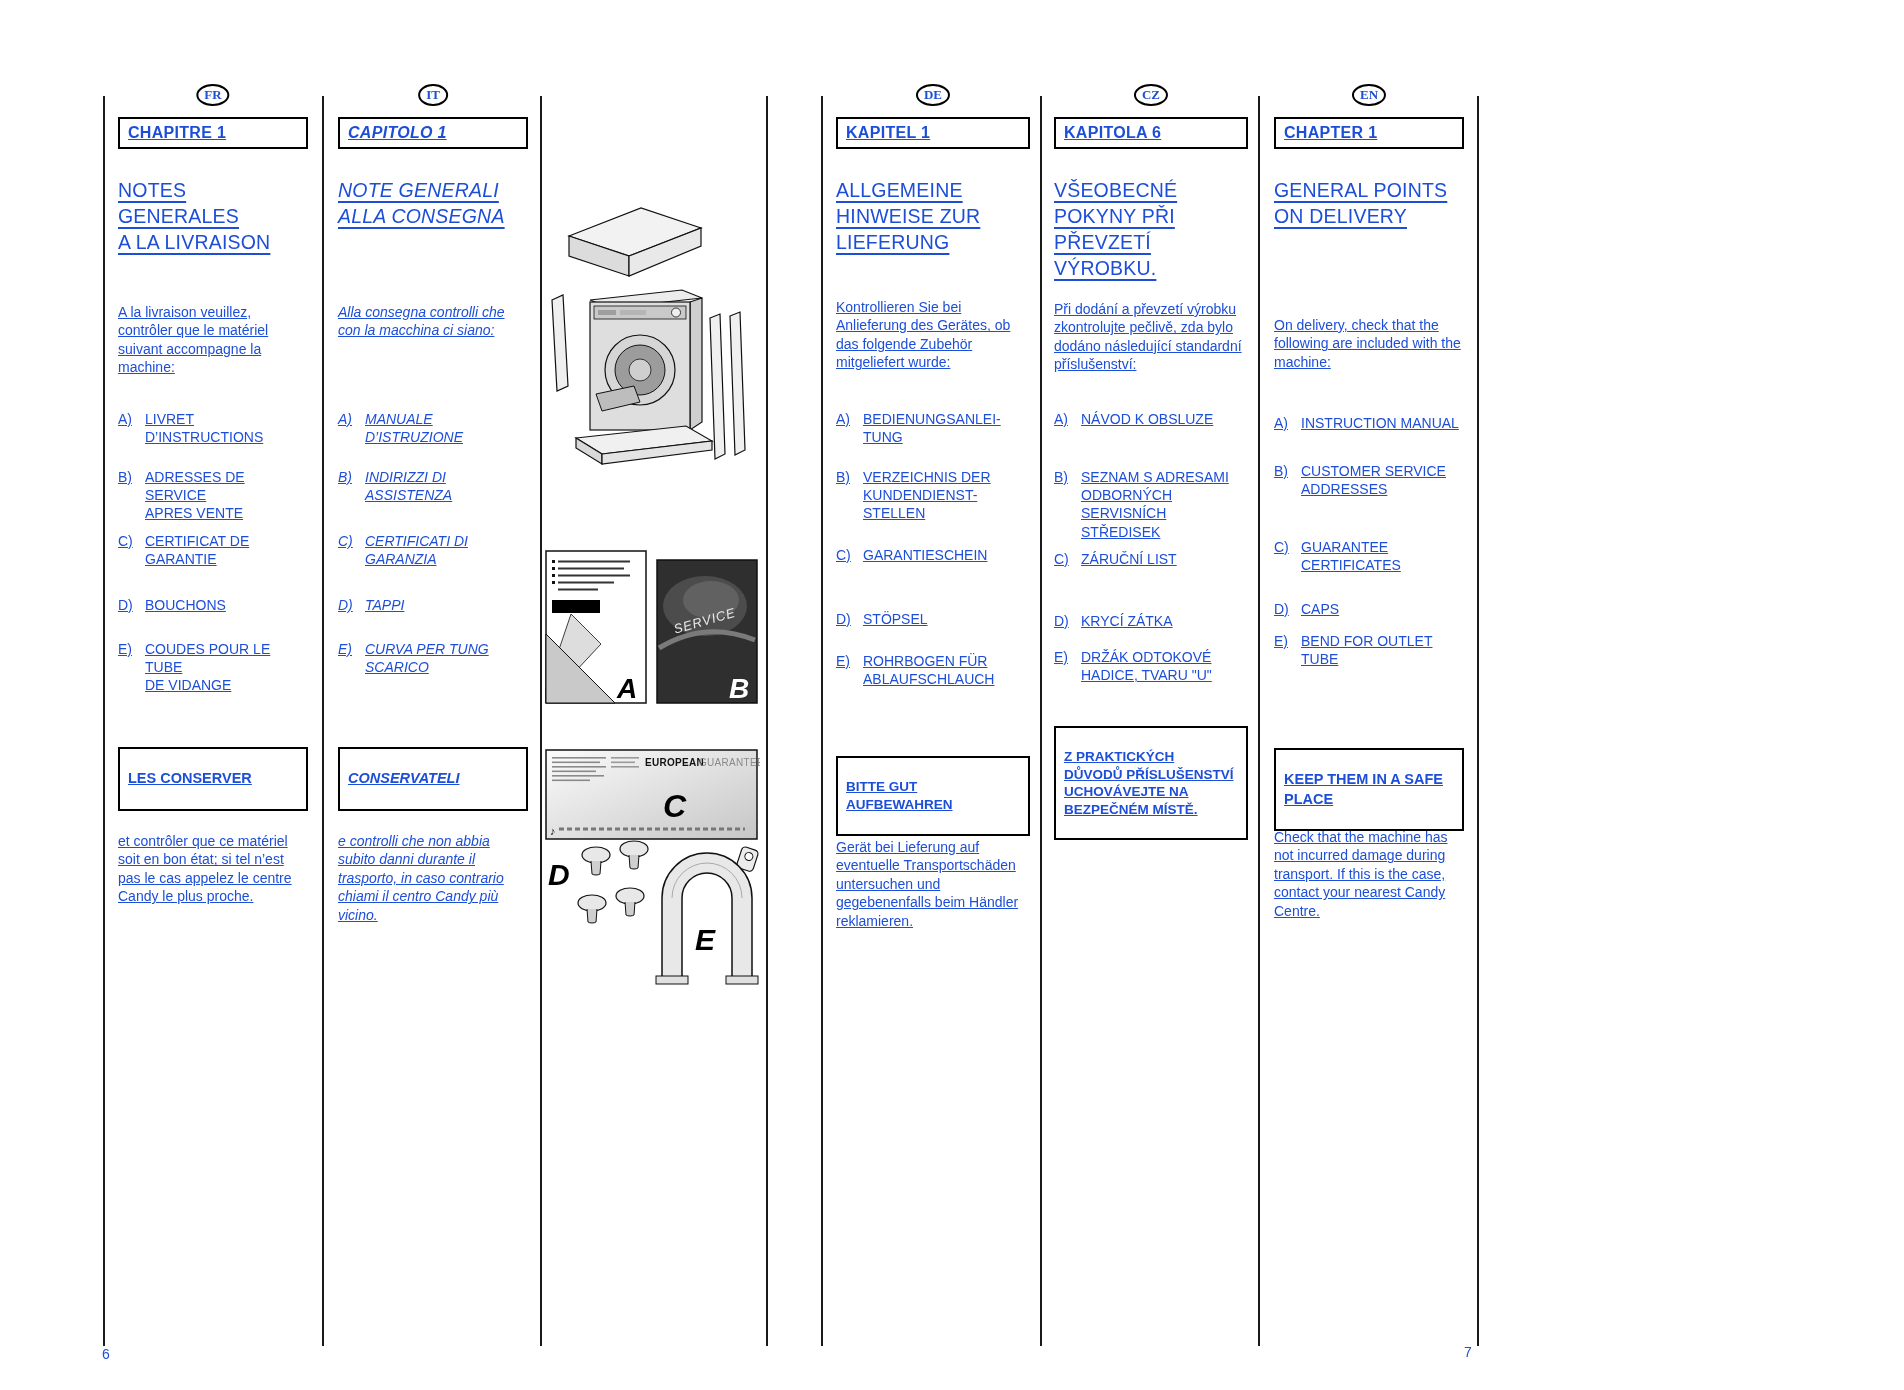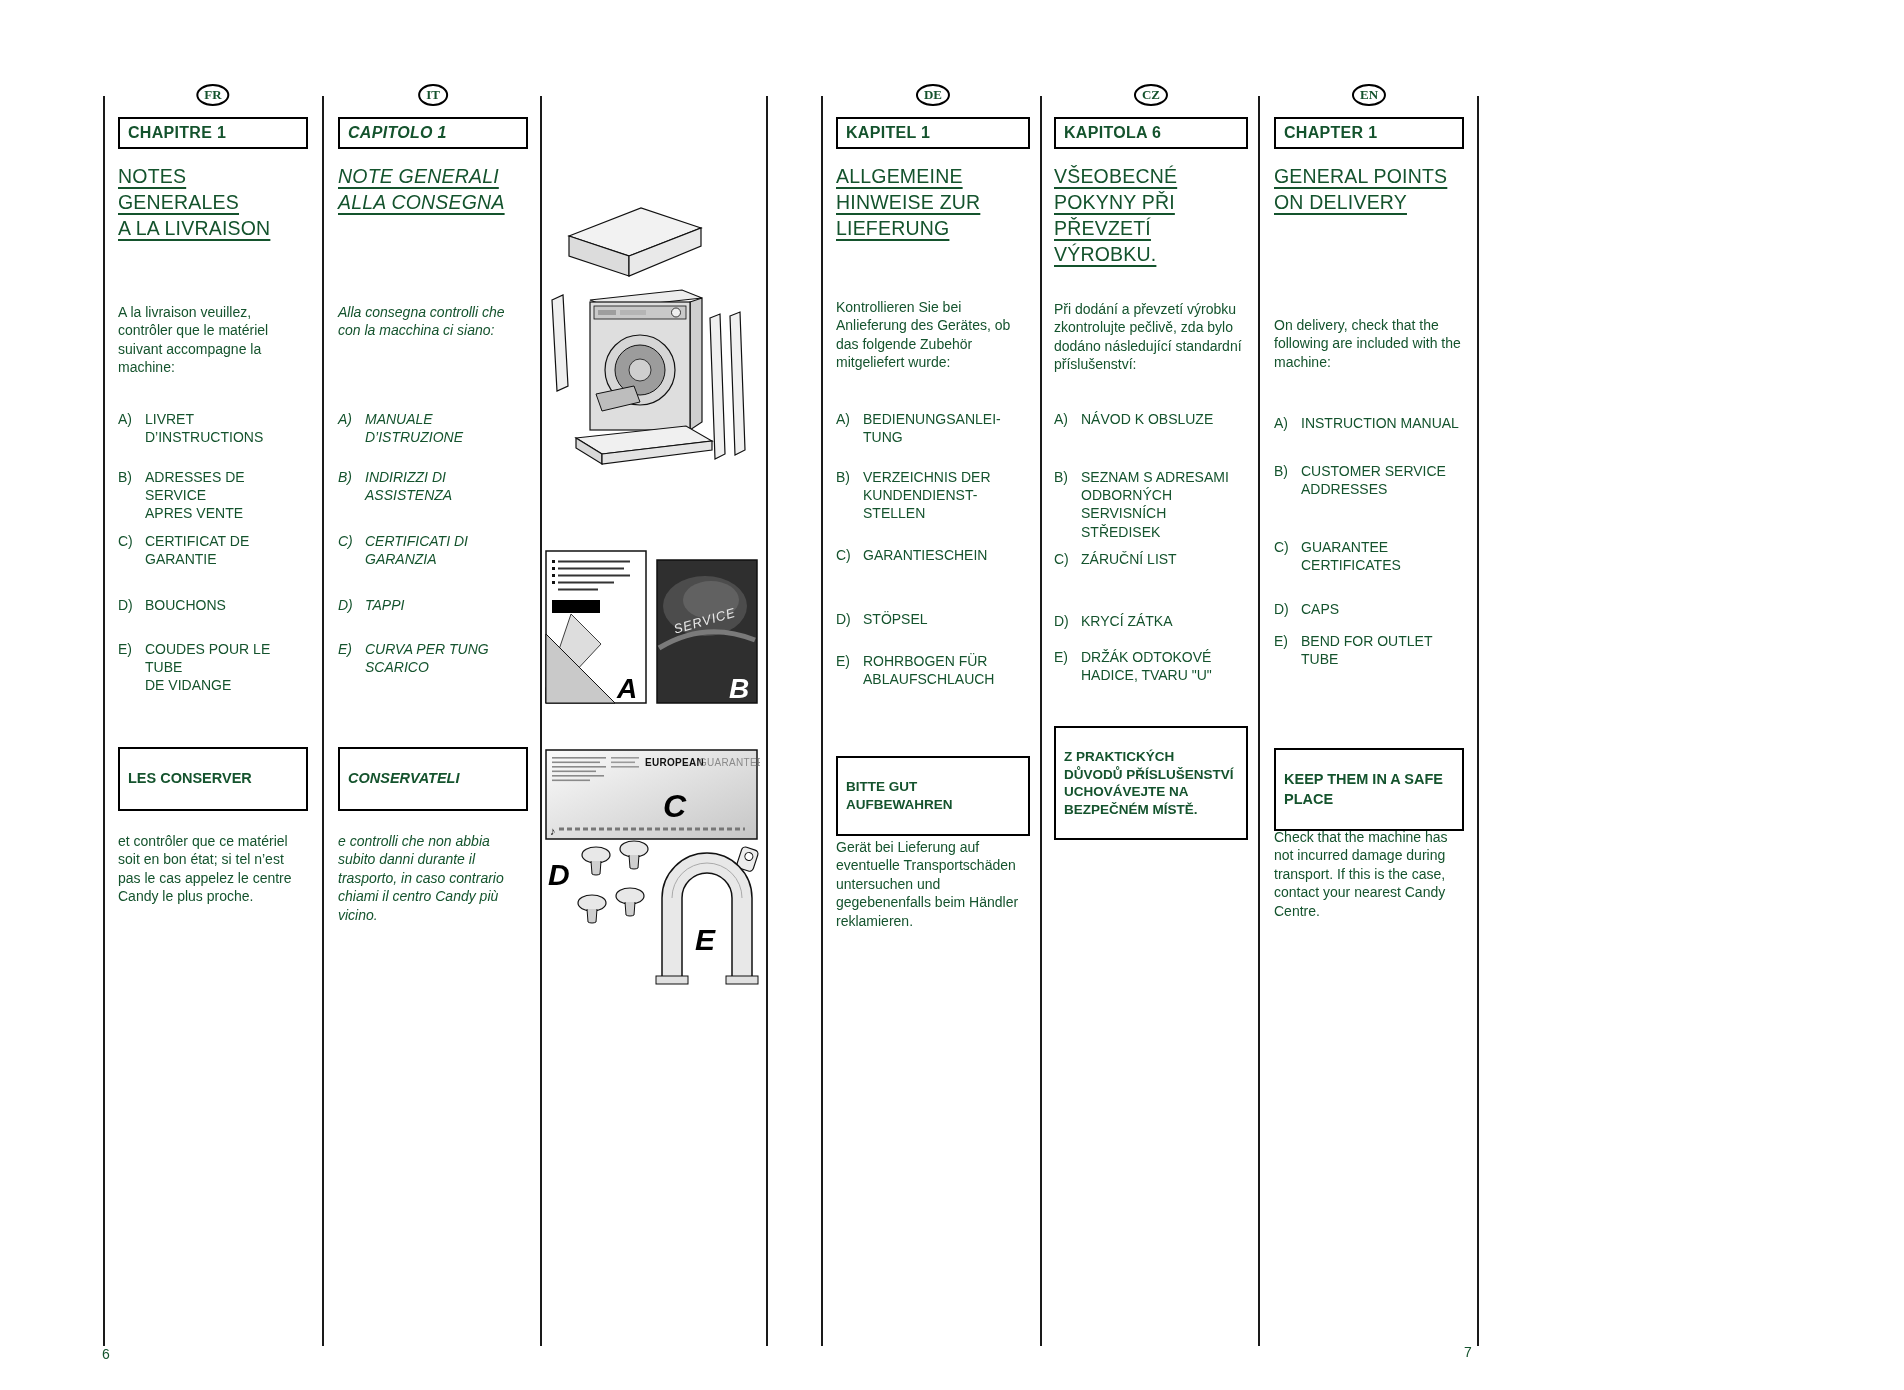--- a/index.html
+++ b/index.html
@@ -1,36 +1,36 @@
 <!DOCTYPE html>
 <html><head>
 <meta charset="utf-8">
 <style>
   html,body{margin:0;padding:0;background:#ffffff;}
   .page{position:relative;width:1904px;height:1390px;background:#ffffff;
-        font-family:"Liberation Sans",sans-serif;color:#14532d;overflow:hidden;}
+        font-family:"Liberation Sans",sans-serif;color:#1d4ed8;overflow:hidden;}
   .vrule{position:absolute;top:96px;height:1250px;width:2px;background:#1a1a1a;}
   .vr-1{left:103px}.vr-2{left:322px}.vr-3{left:540px}.vr-4{left:766px}
   .vr-5{left:821px}.vr-6{left:1040px}.vr-7{left:1258px}.vr-8{left:1477px}
 
   .col{position:absolute;top:84px;height:1290px;}
   .col-fr{left:118px;width:190px;}
   .col-it{left:338px;width:190px;font-style:italic;}
   .col-de{left:836px;width:194px;}
   .col-cz{left:1054px;width:194px;}
   .col-en{left:1274px;width:190px;}
 
   .badge{position:absolute;top:0;left:50%;transform:translateX(-50%);
          border:2px solid #000;border-radius:50%;
          font-family:"Liberation Serif",serif;font-size:13px;font-weight:bold;
          padding:1px 6px;line-height:1.25;font-style:normal;}
-  .sec{position:absolute;left:0;right:0;}
+  .sec{position:absolute;left:0;right:0;text-decoration:underline;}
   .chapter-box{top:33px;border:2px solid #000;font-weight:bold;font-size:16px;
                padding:5px 8px;letter-spacing:.3px;}
-  .title{top:80px;font-size:19.5px;line-height:1.33;white-space:pre-line;
+  .title{top:94px;font-size:19.5px;line-height:1.33;white-space:pre-line;
          text-decoration:underline;text-decoration-thickness:1.5px;
          text-underline-offset:4px;letter-spacing:.2px;}
   .para{font-size:14px;line-height:1.32;}
   .sec-intro{top:219px;}
   .col-de .sec-intro{top:214px}.col-cz .sec-intro{top:216px}.col-en .sec-intro{top:232px}
 
   .item{display:flex;font-size:14px;line-height:1.3;}
   .ilabel{flex:none;width:27px;}
   .itext{white-space:pre-line;}
   .sec-a{top:326px}.col-en .sec-a{top:330px}

